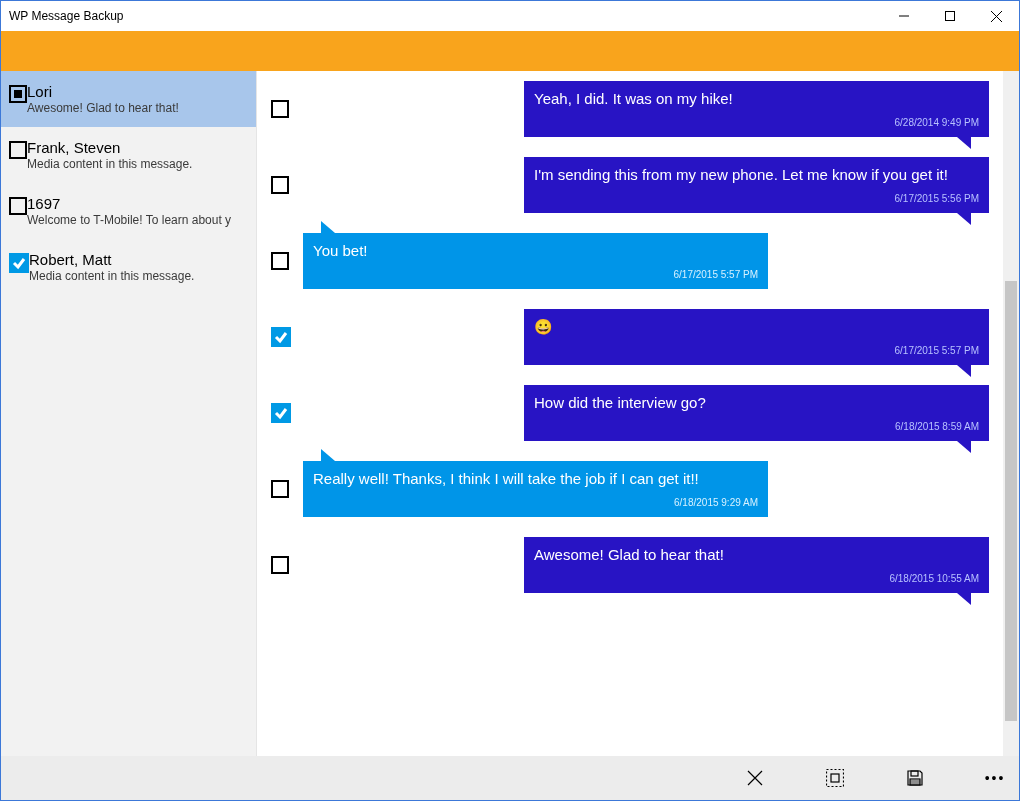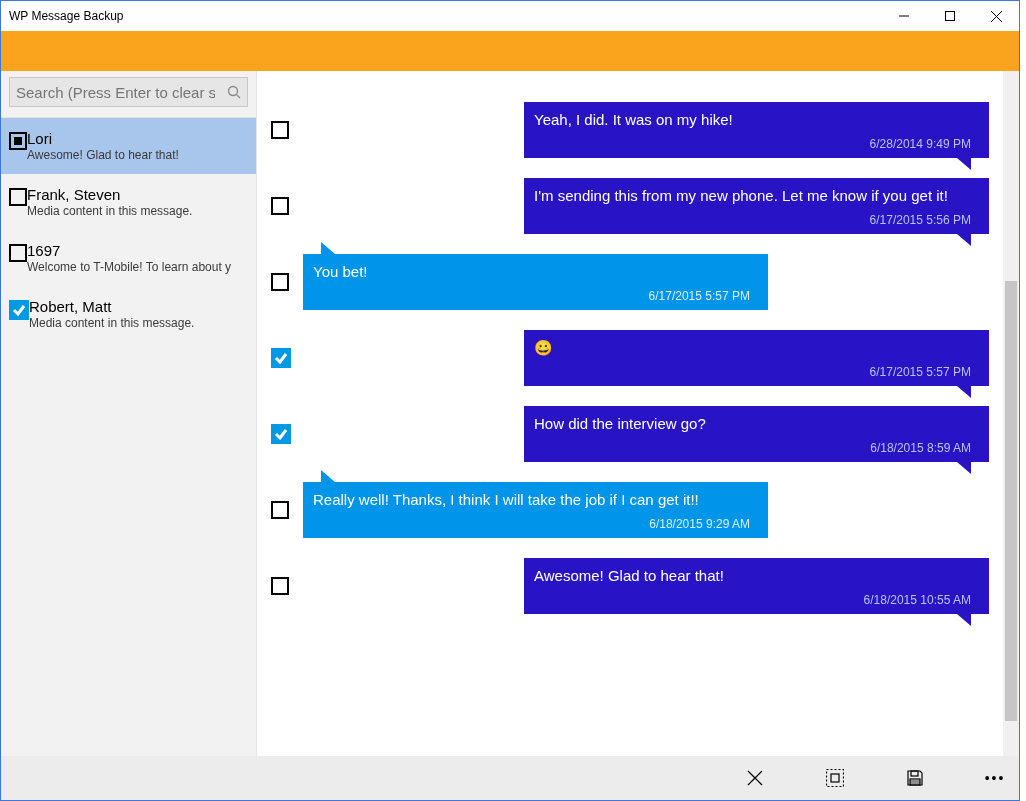--- a/index.html
+++ b/index.html
@@ -149,23 +149,22 @@
   
   .messages-wrap {
     flex: 1 1 auto;
     position: relative;
     min-width: 0;
   }
   .messages {
     position: absolute;
     top: 0; bottom: 0; left: 0;
     right: 16px; 
-    padding: 6px 14px 8px 14px;
+    padding: 0 14px 8px 14px;
     box-sizing: border-box;
-    margin-top: 15px;
   }
   .msgrow {
     display: flex;
     align-items: center;
     margin: 10px 0 20px 0;
     gap: 14px;
   }
   .msg-check {
     width: 18px; height: 18px; flex: 0 0 auto;
     border: 2px solid #000; box-sizing: border-box;
@@ -186,23 +185,23 @@
     position: relative;
     color: #fff;
     padding: 8px 10px 22px 10px;
     width: 465px;
     box-sizing: border-box;
     font-size: 15px;
     line-height: 20px;
   }
   .bubble .ts {
     position: absolute;
-    right: 18px;
+    right: 10px;
     bottom: 4px;
-    font-size: 12px;
+    font-size: 10px;
   }
   .bubble.outgoing {
     background: #2814C4;
   }
   .bubble.outgoing .ts { color: #b8c2ff; }
   .bubble.incoming {
     background: #0095E8;
   }
   .bubble.incoming .ts { color: #d6f1ff; }
 
@@ -285,31 +284,20 @@
           </svg>
       </div>
     </div>
   </div>
 
   <div class="ribbon"></div>
 
   <div class="content">
 
     <div class="sidebar">
-      <div class="search-wrap">
-        <div class="search">
-          <input type="text" placeholder="Search (Press Enter to clear s" style="">
-          <div class="mag">
-            <svg width="14" height="14" viewBox="0 0 14 14">
-                <circle cx="6" cy="6" r="4.5" fill="none" stroke="#888" stroke-width="1.3"></circle>
-                <path d="M9.5 9.5 L13 13" stroke="#888" stroke-width="1.3"></path>
-              </svg>
-          </div>
-        </div>
-      </div>
       <div id="contact-list">
           <div class="contact selected">
             <div class="cbox filled"></div>
             <div class="ctext">
               <div class="cname">Lori</div>
               <div class="cpreview">Awesome! Glad to hear that!</div>
             </div>
           </div>
           <div class="contact">
             <div class="cbox"></div>

